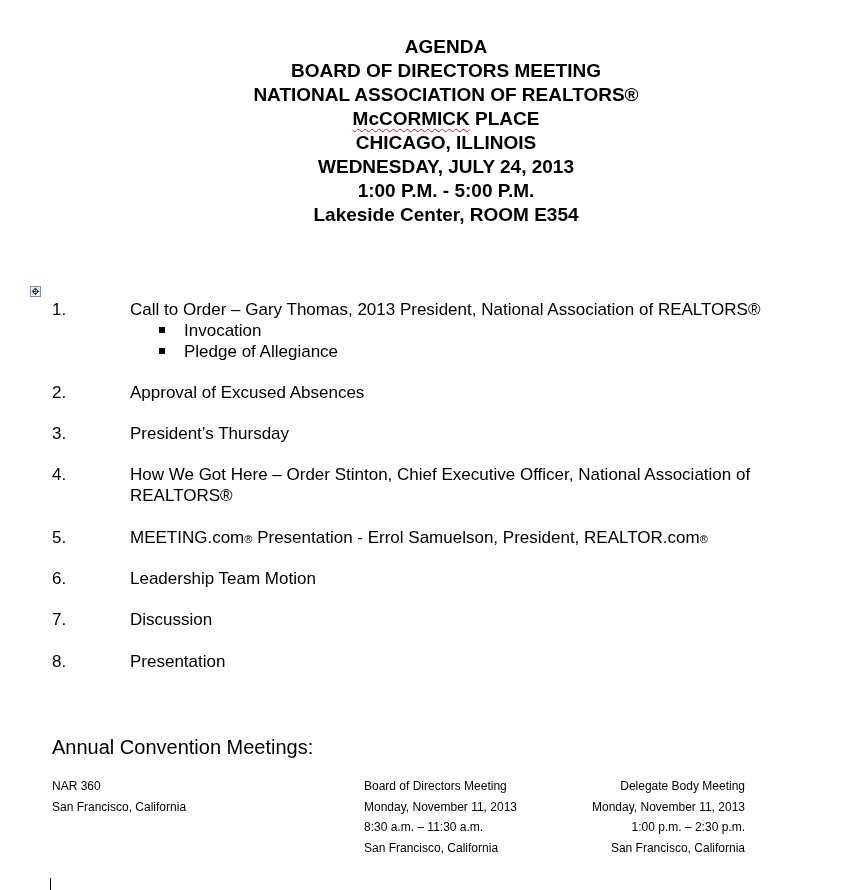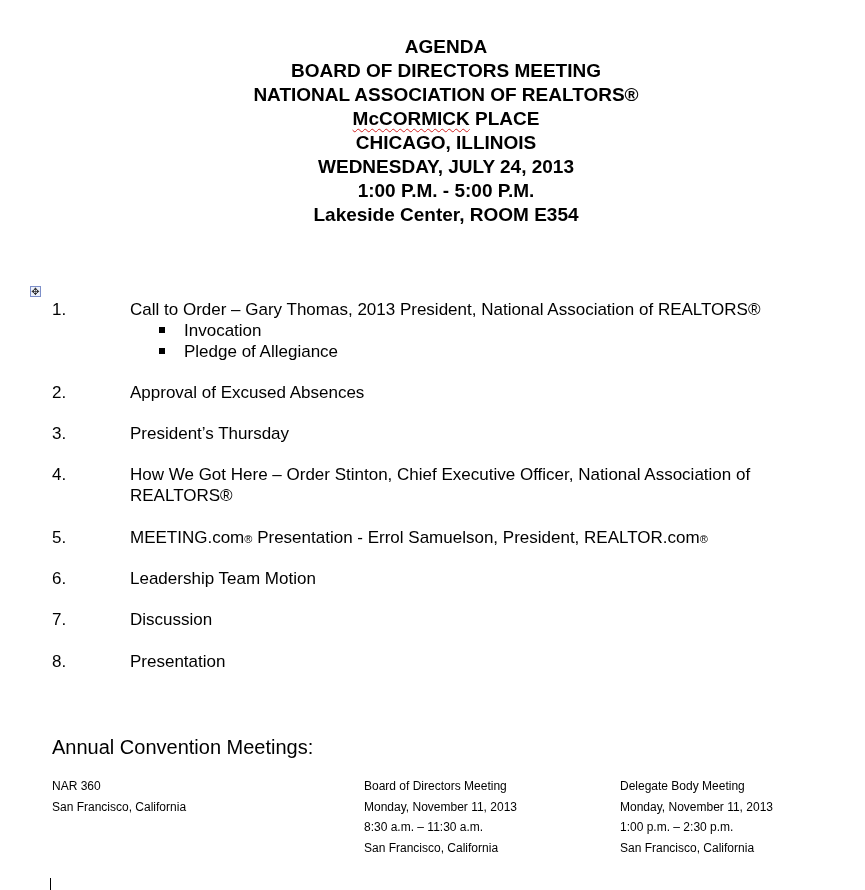--- a/index.html
+++ b/index.html
@@ -112,20 +112,20 @@
 <div class="col" style="left:52px;">
   <div>NAR 360</div>
   <div>San Francisco, California</div>
 </div>
 <div class="col" style="left:364px;">
   <div>Board of Directors Meeting</div>
   <div>Monday, November 11, 2013</div>
   <div>8:30 a.m. – 11:30 a.m.</div>
   <div>San Francisco, California</div>
 </div>
-<div class="col" style="left:620px;">
+<div class="col" style="left:592px;text-align:right;">
   <div>Delegate Body Meeting</div>
   <div>Monday, November 11, 2013</div>
   <div>1:00 p.m. – 2:30 p.m.</div>
   <div>San Francisco, California</div>
 </div>
 
 <div class="cursor"></div>
 
 </body></html>

